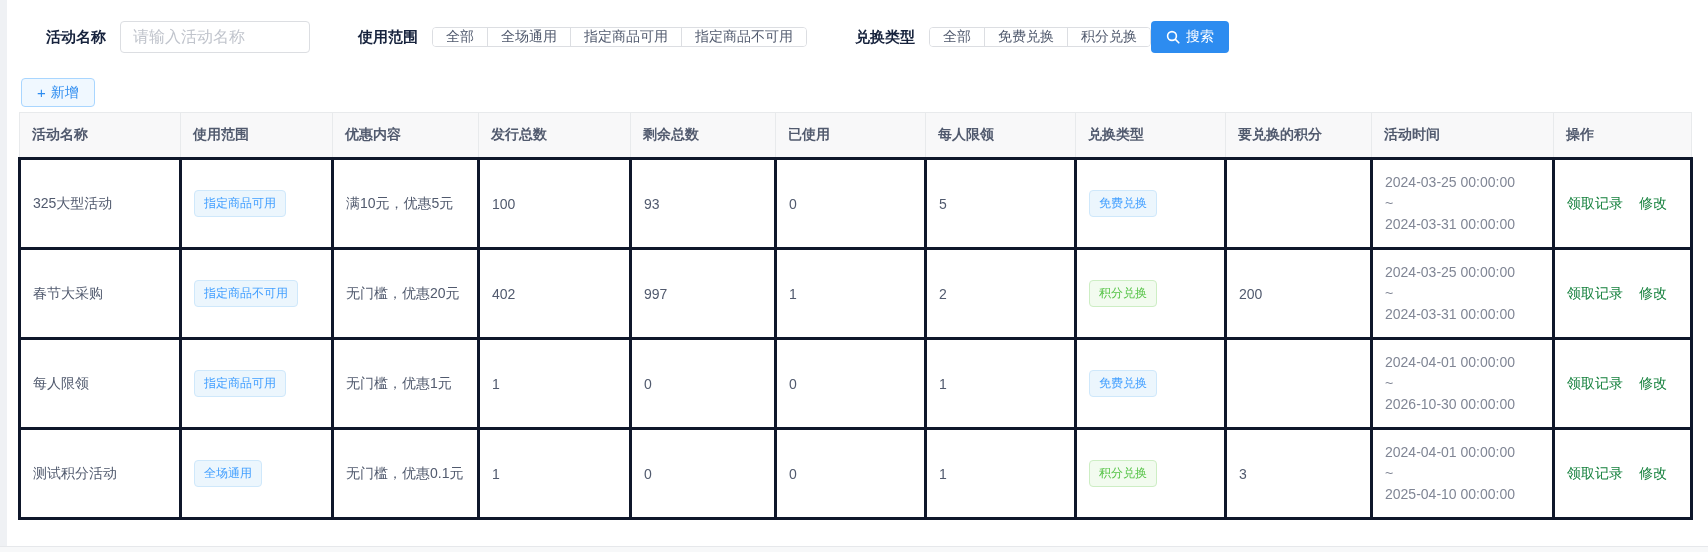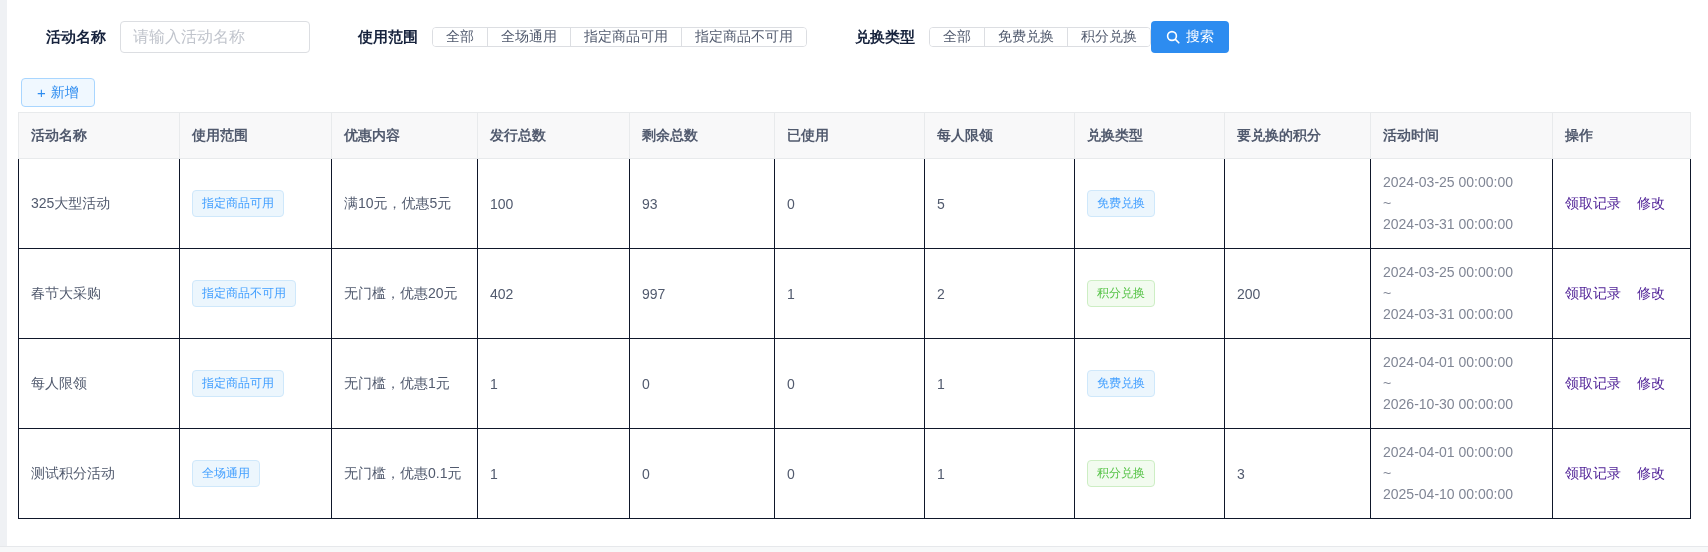--- a/index.html
+++ b/index.html
@@ -30,28 +30,28 @@
   .add-btn { height:29px; padding:0 15px; background:#f0f8ff; border:1px solid #a9d6ff;
     border-radius:4px; color:#2d8cf0; font-size:14px; display:inline-flex; align-items:center;
     gap:5px; cursor:pointer; font-family:inherit; }
   .plus-glyph { font-size:15px; line-height:1; }
 
   
   .table-wrap { margin:5px 18px 0 18px; }
   table { width:1672px; border-collapse:collapse; table-layout:fixed; }
   th { height:46px; background:#f8f8f9; border:1px solid #e8eaec; text-align:left;
     padding:0 12px; font-size:14px; font-weight:700; color:#515a6e; }
-  td { height:90px; border:1px solid #0f172a; padding:0 12px; font-size:14px;
+  td { height:90px; border:3px solid #0f172a; padding:0 12px; font-size:14px;
     color:#515a6e; vertical-align:middle; background:#fff; }
   .tag { display:inline-block; padding:5px 9px; font-size:12px; line-height:1.2;
     border-radius:4px; border:1px solid; }
   .tag[data-color="blue"]  { color:#409eff; background:#ecf6fd; border-color:#cfe8fb; }
   .tag[data-color="green"] { color:#56c347; background:#f2fbef; border-color:#cdeec4; }
   .time-cell div { line-height:21px; color:#808695; }
-  .op-link { color:#4c1d95; font-size:14px; text-decoration:none; cursor:pointer; }
+  .op-link { color:#15803d; font-size:14px; text-decoration:none; cursor:pointer; }
   .op-link + .op-link { margin-left:16px; }
 </style>
 </head>
 <body>
 
 <div class="left-strip"></div>
 
 <div class="filters">
   <span class="f-label">活动名称</span>
   <input class="f-input" placeholder="请输入活动名称" value="" style="">

